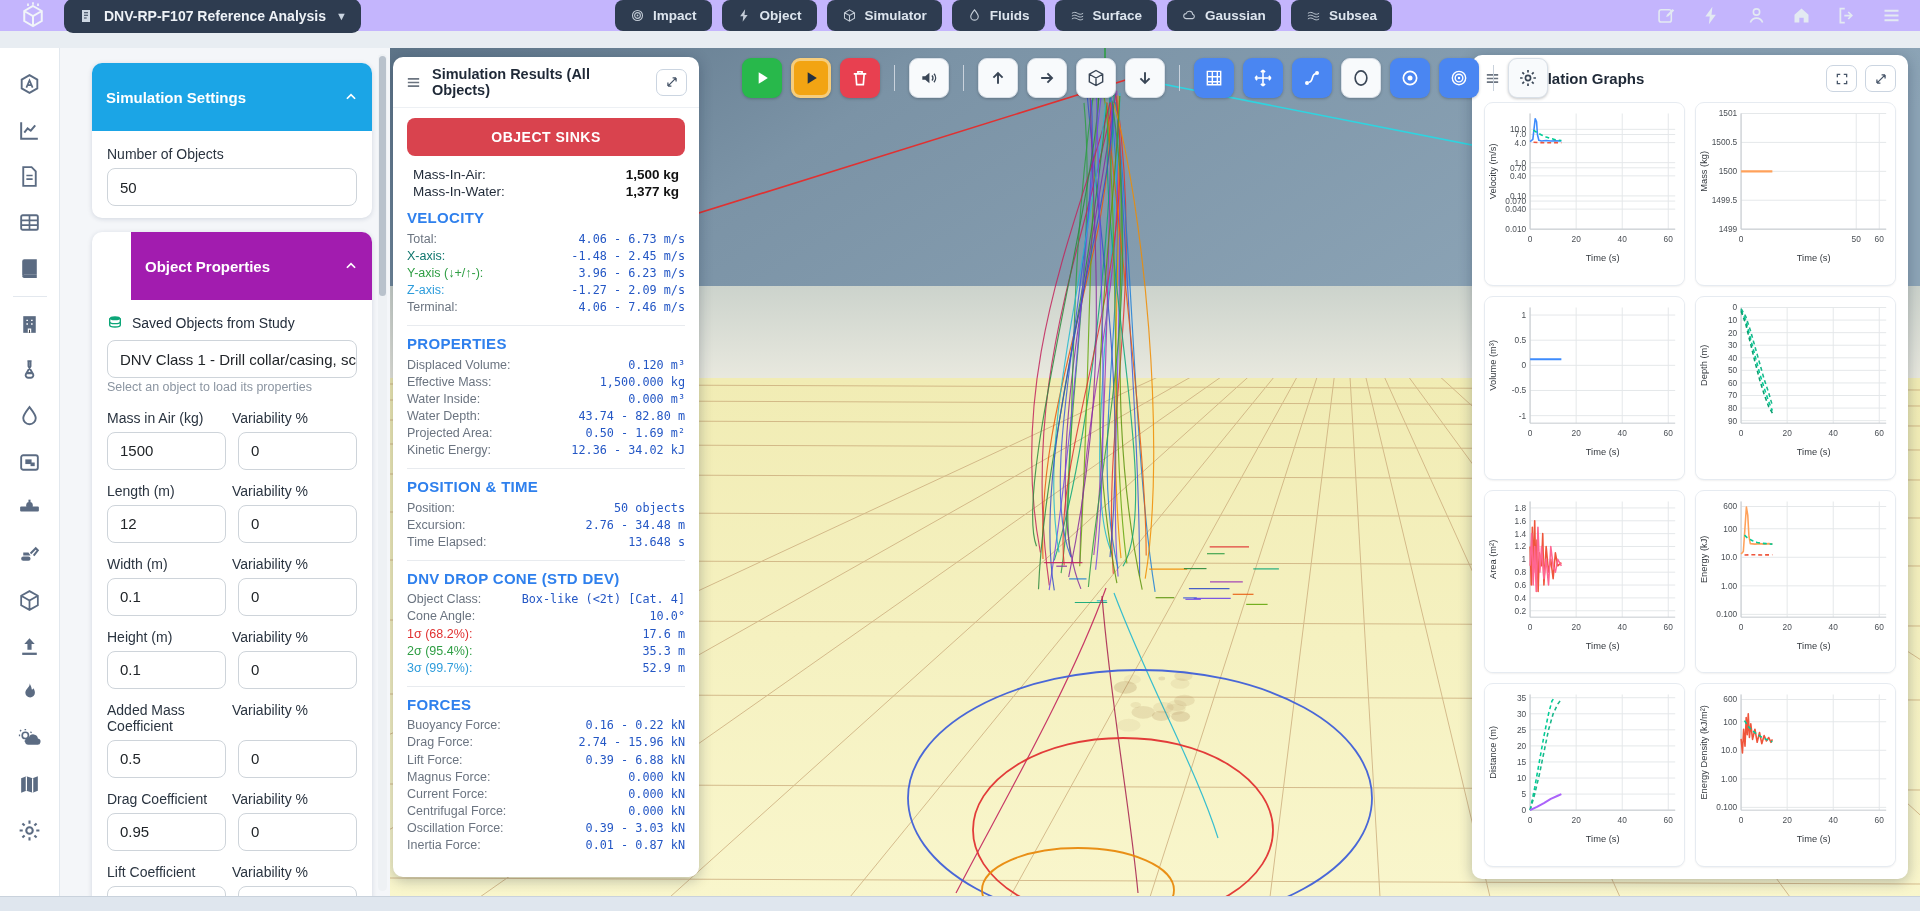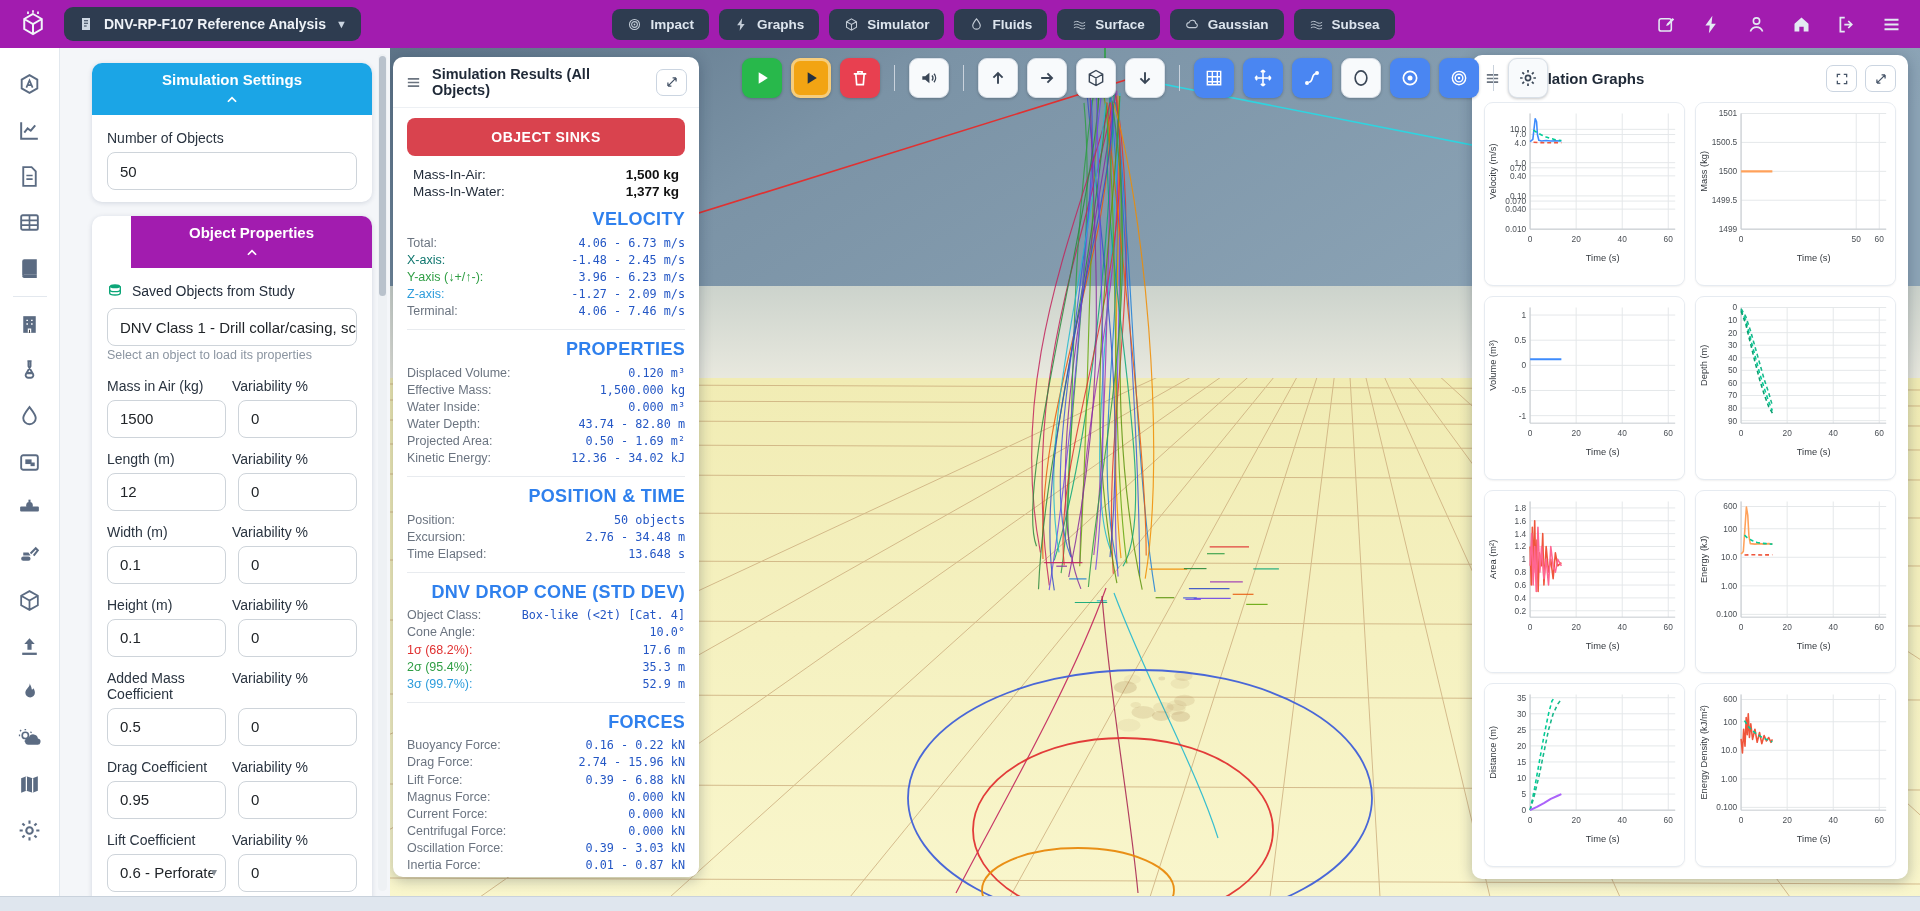--- a/index.html
+++ b/index.html
@@ -1,20 +1,20 @@
 <!DOCTYPE html>
 <html><head>
 <meta charset="utf-8">
 <style>
   html,body{margin:0;padding:0;background:#cfd6de;}
   #root{position:relative;width:1920px;height:911px;overflow:hidden;
         font-family:"Liberation Sans",sans-serif;background:#e8edf2;}
 
   
-  #navbar{position:absolute;top:0;left:0;right:0;height:48px;background:#a21caf;
+  #navbar{position:absolute;top:0;left:0;right:0;height:31px;background:#c4b5fd;
           display:flex;align-items:center;padding:0 18px;gap:16px;z-index:60;box-sizing:border-box;}
   #logo{width:30px;height:30px;color:#f1f5f9;flex:0 0 auto;}
   #projBtn{display:flex;align-items:center;gap:10px;background:#2e3c50;border:none;border-radius:9px;
            height:34px;padding:0 14px;color:#eef2f7;font-size:14px;font-weight:700;cursor:pointer;
            font-family:inherit;min-width:280px;}
   #projBtn .caret{margin-left:auto;font-size:11px;color:#cbd5e1;}
   #projBtn .dico{width:16px;height:16px;color:#cdd7e2;}
   .navtabs{display:flex;gap:10px;margin:0 auto;}
   .navtab{display:flex;align-items:center;gap:8px;background:#2e3c50;border:none;border-radius:8px;
           height:31px;padding:0 15px;color:#dde5ee;font-size:13.5px;font-weight:700;cursor:pointer;
@@ -29,22 +29,22 @@
            border-right:1px solid #e2e8ee;display:flex;flex-direction:column;align-items:center;
            padding-top:24px;gap:21px;box-sizing:border-box;z-index:40;}
   .sicon{width:25px;height:25px;color:#5b6b82;cursor:pointer;}
   .sicon svg{width:100%;height:100%;}
   .sdiv{width:34px;height:1px;background:#e3e8ee;margin:-6px 0;}
 
   
   #leftcol{position:absolute;left:60px;top:48px;width:330px;bottom:14px;background:#f4f6f9;
            padding:15px 18px 0 32px;box-sizing:border-box;overflow:hidden;z-index:30;}
   .card{background:#fff;border-radius:10px;box-shadow:0 1px 5px rgba(20,40,80,.15);margin-bottom:14px;overflow:hidden;}
-  .card-h{height:36px;display:flex;align-items:center;justify-content:space-between;padding:8px 14px;
-          color:#fff;font-weight:700;font-size:15px;cursor:pointer;flex-direction:column;}
+  .card-h{height:36px;display:flex;align-items:center;justify-content:space-between;padding:16px 14px;
+          color:#fff;font-weight:700;font-size:15px;cursor:pointer;}
   .h-sky{background:#1ba5e6;} .h-blue{background:#a21caf;margin-left:39px;}
   .card-h svg{width:14px;height:14px;}
   .card-b{padding:15px 15px 12px;}
   .flabel{font-size:14px;color:#2a3440;display:block;margin-bottom:6px;}
   .finput{width:100%;height:38px;border:1px solid #ced4da;border-radius:8px;padding:0 12px;font-size:15px;
           color:#212529;box-sizing:border-box;background:#fff;font-family:inherit;}
   .fpair-labels{display:flex;gap:0;}
   .fpair-labels .flabel{flex:1;min-width:0;}
   .fpair-inputs{display:flex;gap:12px;margin-bottom:13px;}
   .fpair-inputs .fwrap{flex:1;min-width:0;position:relative;}
@@ -82,21 +82,21 @@
   .rp-title{font-weight:700;font-size:14.5px;color:#1f2937;flex:1;}
   .sqbtn{width:31px;height:27px;border:1px solid #cbd5e1;border-radius:7px;background:#fff;color:#475569;
          display:flex;align-items:center;justify-content:center;cursor:pointer;padding:0;}
   .sqbtn svg{width:14px;height:14px;}
   .rp-body{padding:10px 14px 6px;flex:1;overflow:hidden;}
   #sinksBtn{width:100%;height:38px;background:#d9434e;color:#fff;font-weight:700;font-size:14px;border:none;
             border-radius:8px;letter-spacing:.5px;cursor:pointer;font-family:inherit;}
   .massbox{margin:10px 2px 4px;}
   .mass-row{display:flex;justify-content:space-between;font-size:13.5px;color:#1f2937;padding:1px 4px;}
   .mass-row b{color:#111;}
-  .sec-h{color:#2f80ed;font-weight:700;font-size:18px;margin:9px 0 4px;letter-spacing:.3px;text-align:right;}
+  .sec-h{color:#2f80ed;font-weight:700;font-size:15px;margin:9px 0 4px;letter-spacing:.3px;}
   .rrow{display:flex;justify-content:space-between;align-items:baseline;padding:1.6px 0;font-size:12.5px;}
   .rlab{color:#6b7480;}
   .rval{font-family:"DejaVu Sans Mono",monospace;color:#2457c5;font-size:11.8px;white-space:pre;}
   .sec-div{border-top:1px solid #e8ebef;margin:9px 0 2px;}
 
   
   #graphsPanel{position:absolute;right:12px;top:7px;width:436px;height:824px;background:#fff;border-radius:10px;
                box-shadow:0 3px 14px rgba(10,25,50,.28);display:flex;flex-direction:column;z-index:44;}
   .gp-head{display:flex;align-items:center;gap:10px;padding:10px 12px 6px;}
   .gp-title{font-weight:700;font-size:15px;color:#1f2937;flex:1;}
@@ -137,21 +137,21 @@
             <circle cx="12" cy="12" r="8" fill="none" stroke="currentColor" stroke-width="1.7"></circle>
             <circle cx="12" cy="12" r="4.6" fill="none" stroke="currentColor" stroke-width="1.7"></circle>
             <circle cx="12" cy="12" r="1.5" fill="currentColor"></circle>
           </svg>
           <span>Impact</span>
         </button>
         <button class="navtab">
           <svg class="" viewBox="0 0 24 24">
             <path d="M13 2L5 13h5l-1 9 8-11h-5l1-9z" fill="currentColor"></path>
           </svg>
-          <span>Graphs</span>
+          <span>Object</span>
         </button>
         <button class="navtab">
           <svg class="" viewBox="0 0 24 24">
             <path d="M12 3l8 4.5v9L12 21l-8-4.5v-9L12 3zM4 7.5l8 4.5 8-4.5M12 12v9" stroke="currentColor" fill="none" stroke-width="1.7"></path>
           </svg>
           <span>Simulator</span>
         </button>
         <button class="navtab">
           <svg class="" viewBox="0 0 24 24">
             <path d="M12 3c3.5 4.5 6 7.6 6 10.4a6 6 0 11-12 0C6 10.6 8.5 7.5 12 3z" stroke="currentColor" fill="none" stroke-width="1.8"></path>

